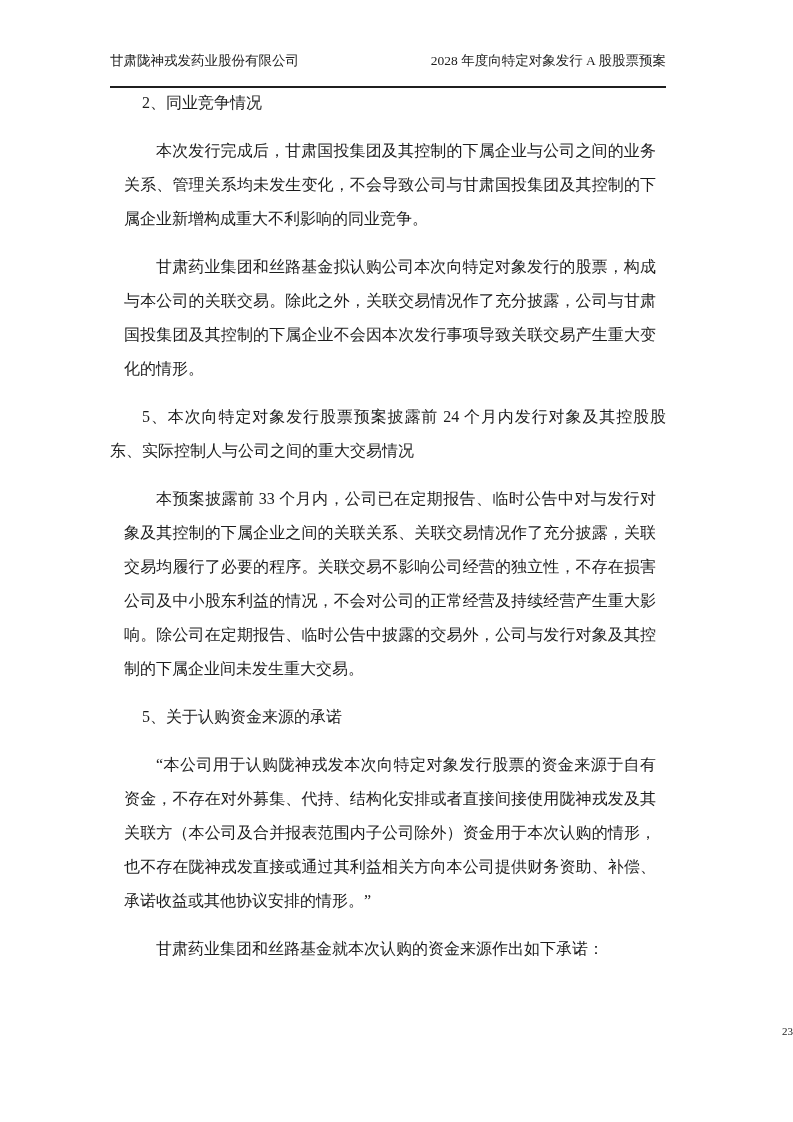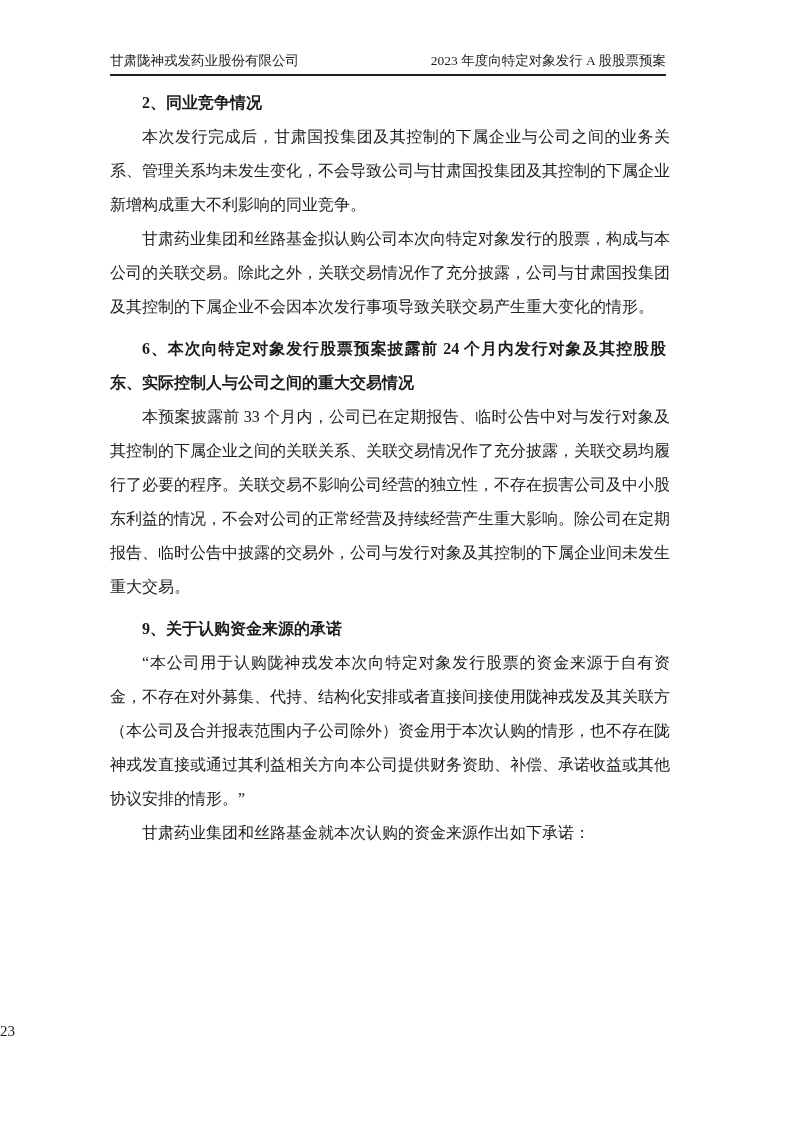--- a/index.html
+++ b/index.html
@@ -19,75 +19,75 @@
   .running-header {
     position: absolute;
     top: 52px;
     left: 110px;
     width: 556px;
     display: flex;
     justify-content: space-between;
     align-items: flex-end;
     font-size: 13.5px;
     line-height: 18px;
-    padding-bottom: 4px;
+    padding-bottom: 16px;
     border-bottom: 2px solid #1f1f1f;
   }
   .content {
     position: absolute;
     top: 86px;
     left: 110px;
     width: 560px;
     font-size: 16px;
     line-height: 34px;
     text-align: justify;
   }
   .content .heading {
-    font-weight: bold;
+    font-weight: normal;
     text-indent: 2em;
     margin: 8px 4px 0 0;
   }
   .content .heading.first {
     margin-top: 0;
   }
   .content .para {
     text-indent: 2em;
-    margin: 0;
+    margin: 14px;
   }
   .page-number {
     position: absolute;
     top: 1022px;
     left: 0;
     width: 100%;
-    text-align: left;
-    font-size: 15px;
+    text-align: right;
+    font-size: 11px;
     line-height: 18px;
   }
 </style>
 </head>
 <body>
 
 <div class="page">
 
   <div class="running-header">
     <span>甘肃陇神戎发药业股份有限公司</span>
-    <span>2023 年度向特定对象发行 A 股股票预案</span>
+    <span>2028 年度向特定对象发行 A 股股票预案</span>
   </div>
 
   <div class="content">
 
     <p class="heading first">2、同业竞争情况</p>
     <p class="para">本次发行完成后，甘肃国投集团及其控制的下属企业与公司之间的业务关系、管理关系均未发生变化，不会导致公司与甘肃国投集团及其控制的下属企业新增构成重大不利影响的同业竞争。</p>
 
     <p class="para">甘肃药业集团和丝路基金拟认购公司本次向特定对象发行的股票，构成与本公司的关联交易。除此之外，关联交易情况作了充分披露，公司与甘肃国投集团及其控制的下属企业不会因本次发行事项导致关联交易产生重大变化的情形。</p>
 
-    <p class="heading">6、本次向特定对象发行股票预案披露前 24 个月内发行对象及其控股股东、实际控制人与公司之间的重大交易情况</p>
+    <p class="heading">5、本次向特定对象发行股票预案披露前 24 个月内发行对象及其控股股东、实际控制人与公司之间的重大交易情况</p>
     <p class="para">本预案披露前 33 个月内，公司已在定期报告、临时公告中对与发行对象及其控制的下属企业之间的关联关系、关联交易情况作了充分披露，关联交易均履行了必要的程序。关联交易不影响公司经营的独立性，不存在损害公司及中小股东利益的情况，不会对公司的正常经营及持续经营产生重大影响。除公司在定期报告、临时公告中披露的交易外，公司与发行对象及其控制的下属企业间未发生重大交易。</p>
 
-    <p class="heading">9、关于认购资金来源的承诺</p>
+    <p class="heading">5、关于认购资金来源的承诺</p>
     <p class="para">“本公司用于认购陇神戎发本次向特定对象发行股票的资金来源于自有资金，不存在对外募集、代持、结构化安排或者直接间接使用陇神戎发及其关联方（本公司及合并报表范围内子公司除外）资金用于本次认购的情形，也不存在陇神戎发直接或通过其利益相关方向本公司提供财务资助、补偿、承诺收益或其他协议安排的情形。”</p>
     <p class="para">甘肃药业集团和丝路基金就本次认购的资金来源作出如下承诺：</p>
 
   </div>
 
   <div class="page-number">23</div>
 
 </div>
 
 </body></html>

